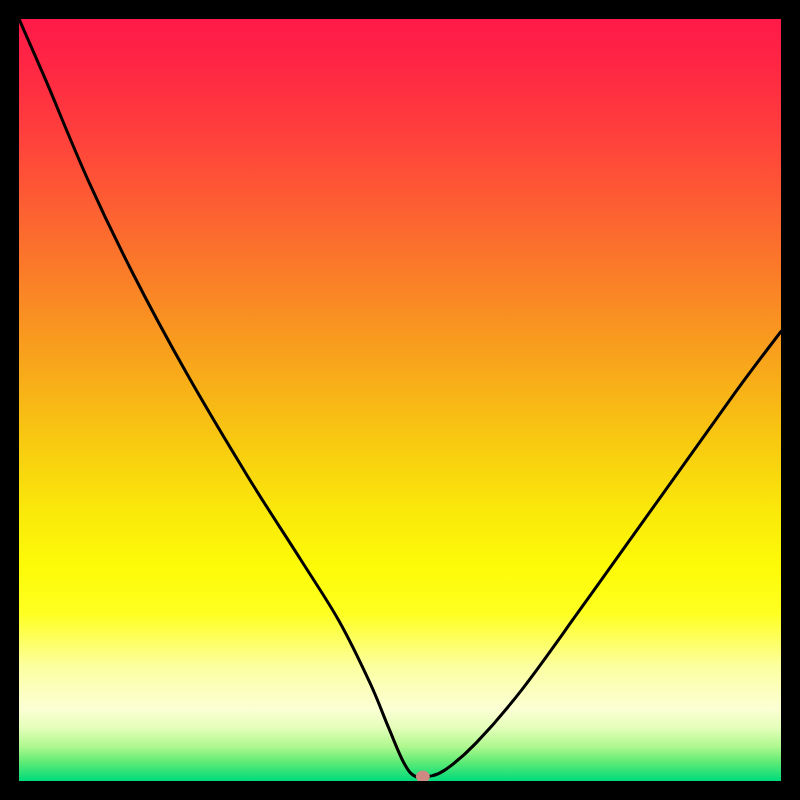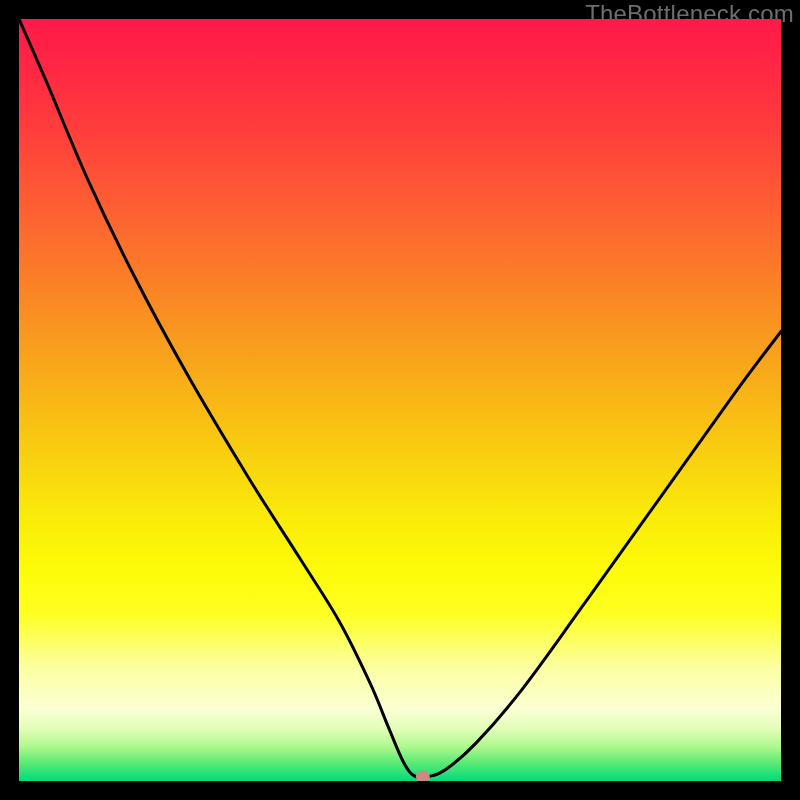--- a/index.html
+++ b/index.html
@@ -36,21 +36,20 @@
     user-select: none;
   }
   svg {
     display: block;
   }
 </style>
 </head>
 <body>
 <div class="frame">
 
-  <div class="watermark">TheBottleneck.com</div>
 
   <div class="plot-area">
     <svg id="chart-svg" width="762" height="762" viewBox="0 0 762 762">
       <defs>
         <linearGradient id="bg-grad" x1="0" y1="0" x2="0" y2="1">
 
         <stop offset="0%" stop-color="#ff1a48"></stop>
             <stop offset="6%" stop-color="#ff2644"></stop>
             <stop offset="15%" stop-color="#ff3f3c"></stop>
             <stop offset="25%" stop-color="#fd6032"></stop>

